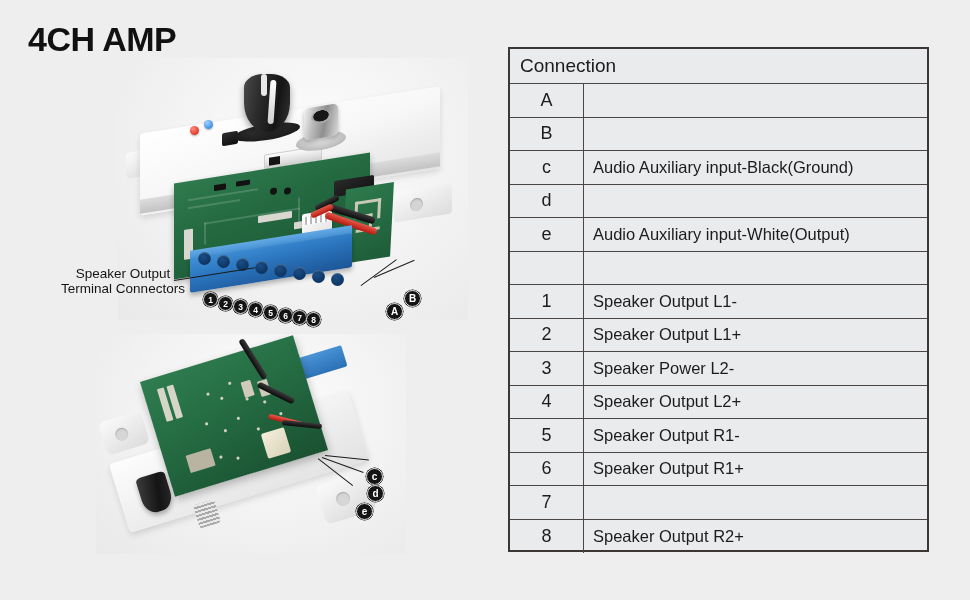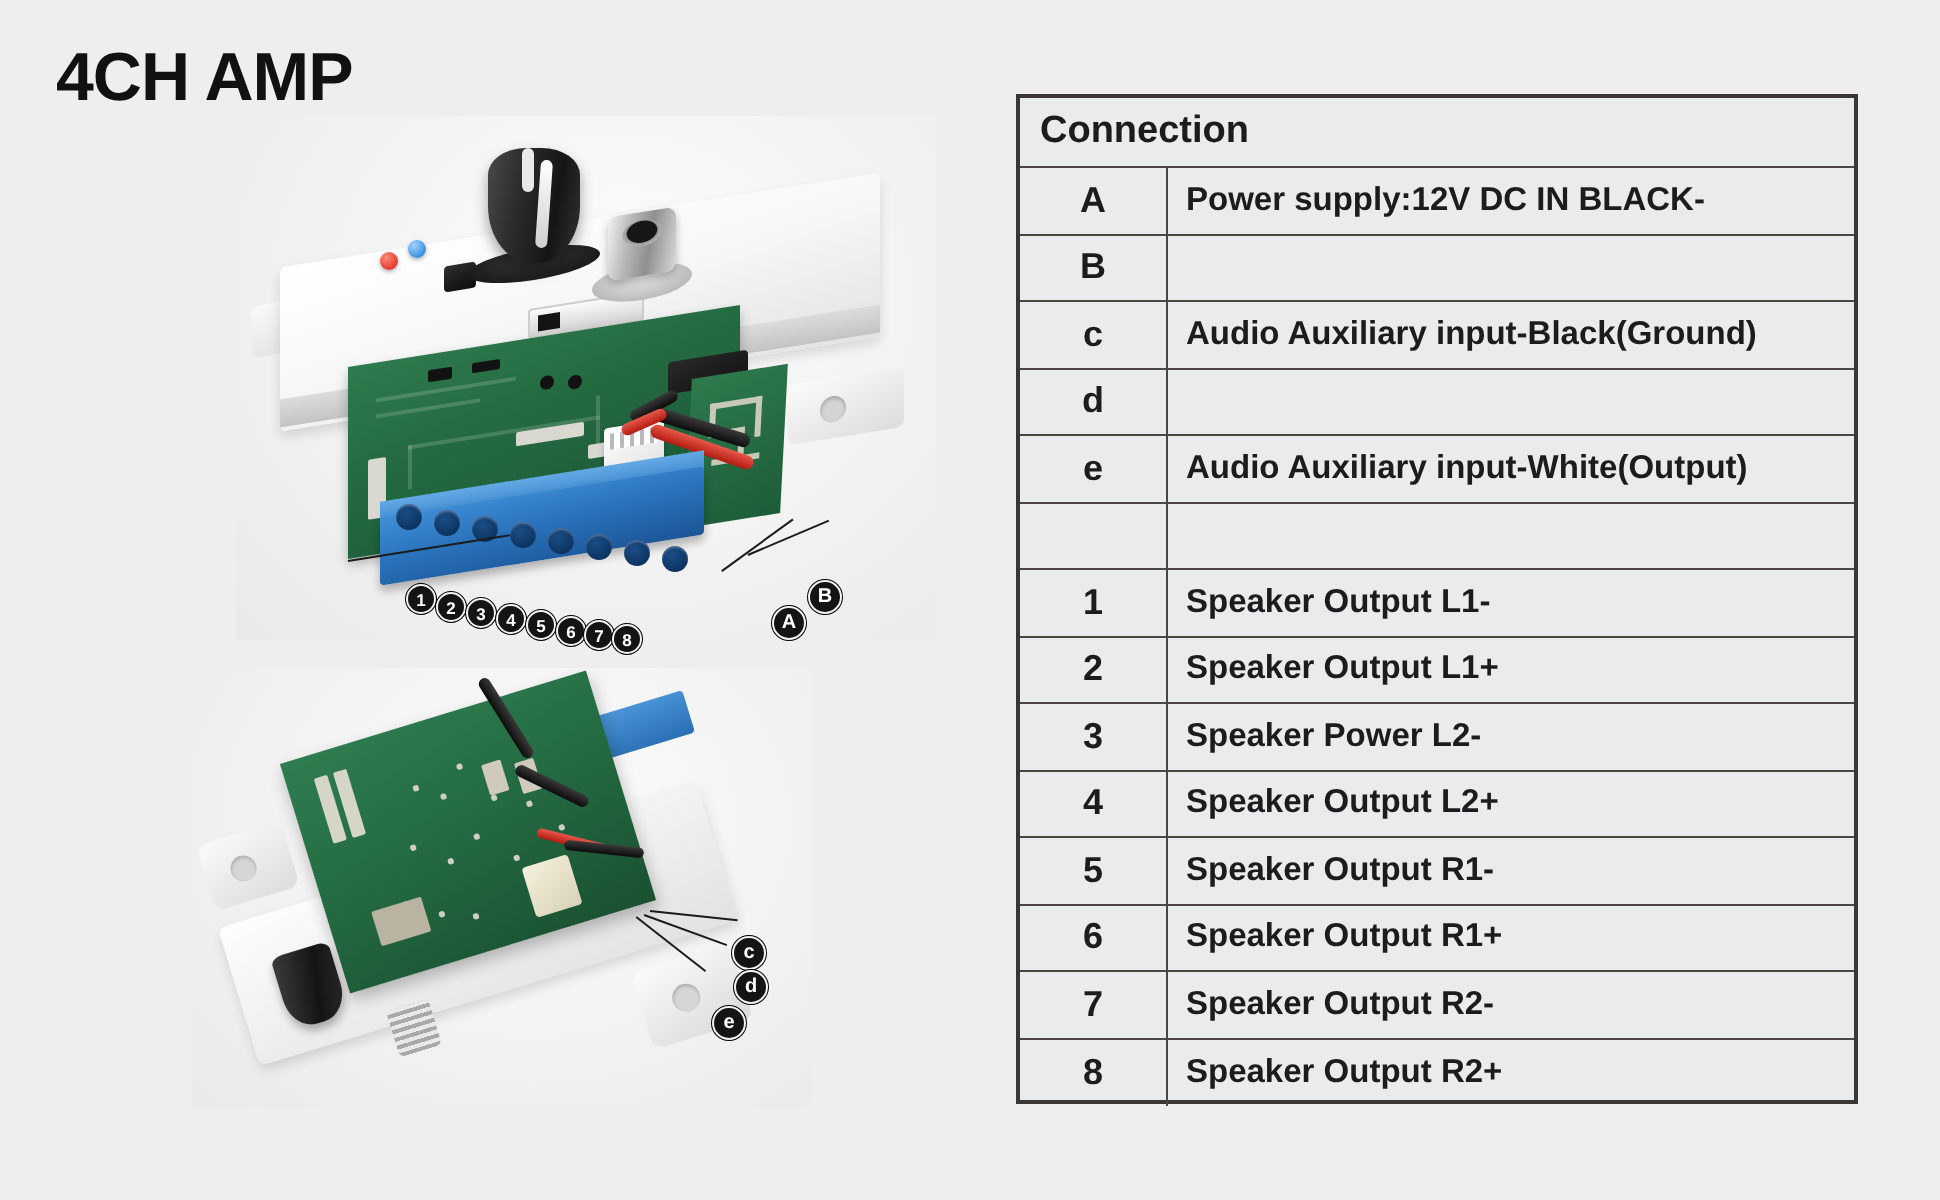--- a/index.html
+++ b/index.html
@@ -23,21 +23,20 @@
   #conn-table{
     position:absolute;left:508px;top:47px;
     width:421px;height:505px;
     border:2px solid #3b3734;
     background:#e9ebed;
     box-sizing:border-box;
   }
   .trow{
     display:flex;height:33.5px;box-sizing:border-box;
     border-bottom:1.5px solid #4a4644;
-    font-weight:bold;
   }
   .trow:last-child{border-bottom:none;}
   .trow.head{height:35px;}
   .tkey{
     width:74px;box-sizing:border-box;
     border-right:1.5px solid #4a4644;
     display:flex;align-items:center;justify-content:center;
     font-size:18px;color:#1c1c1c;
   }
   .trow.head .tkey{border-right:none;width:auto;flex:1;
@@ -369,20 +368,24 @@
       <div class="hdr" style="left:112px;top:34px;width:10px;height:16px;background:#cfcabb"></div>
     </div>
 
     <div class="jst2"></div>
     <div class="wire blk" style="left:134px;top:22px;width:46px;height:6px;transform:rotate(58deg)"></div>
     <div class="wire blk" style="left:160px;top:56px;width:40px;height:6px;transform:rotate(26deg)"></div>
     <div class="wire red" style="left:172px;top:84px;width:36px;height:5px;transform:rotate(14deg)"></div>
     <div class="wire blk" style="left:186px;top:88px;width:40px;height:5px;transform:rotate(6deg)"></div>
   </div>
 
+  <div id="spk-label">
+    <div>Speaker Output</div>
+    <div>Terminal Connectors</div>
+  </div>
   <div class="leader" style="left:174px;top:280px;width:82px;transform:rotate(-9deg)"></div>
 
   <div class="badge sm" style="left:203px;top:292px">
       <span>1</span>
     </div>
   <div class="badge sm" style="left:218px;top:296px">
       <span>2</span>
     </div>
   <div class="badge sm" style="left:233px;top:299px">
       <span>3</span>
@@ -425,21 +428,20 @@
       <span>e</span>
     </div>
 
   <div id="conn-table">
     <div class="trow head">
       <div class="tkey">Connection</div>
     </div>
     <div id="table-body">
         <div class="trow">
           <div class="tkey">A</div>
-          <div class="tval">Power supply:12V DC IN BLACK-</div>
         </div>
         <div class="trow">
           <div class="tkey">B</div>
         </div>
         <div class="trow">
           <div class="tkey">c</div>
           <div class="tval">Audio Auxiliary input-Black(Ground)</div>
         </div>
         <div class="trow">
           <div class="tkey">d</div>
@@ -471,21 +473,20 @@
         <div class="trow">
           <div class="tkey">5</div>
           <div class="tval">Speaker Output R1-</div>
         </div>
         <div class="trow">
           <div class="tkey">6</div>
           <div class="tval">Speaker Output R1+</div>
         </div>
         <div class="trow">
           <div class="tkey">7</div>
-          <div class="tval">Speaker Output R2-</div>
         </div>
         <div class="trow">
           <div class="tkey">8</div>
           <div class="tval">Speaker Output R2+</div>
         </div>
       </div>
   </div>
 
 </div>
 

